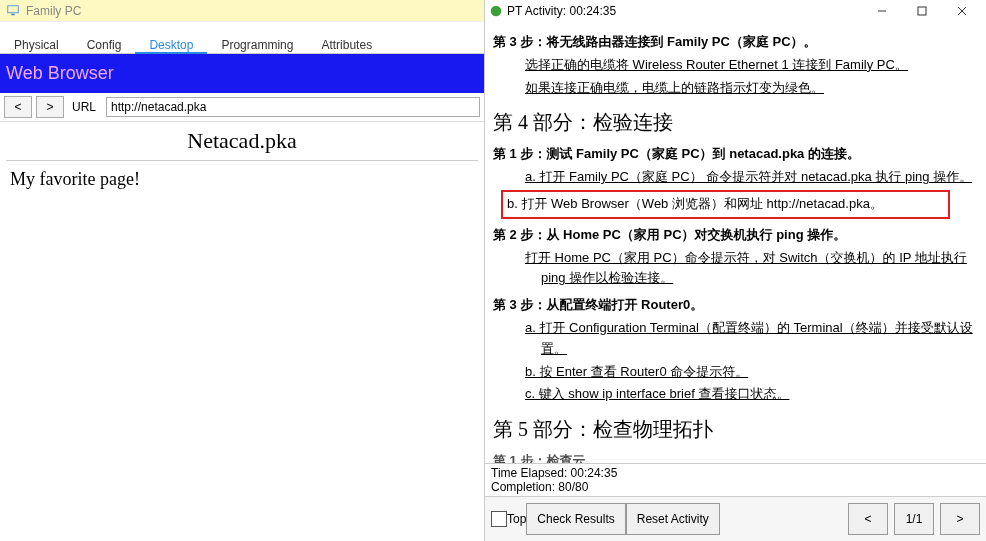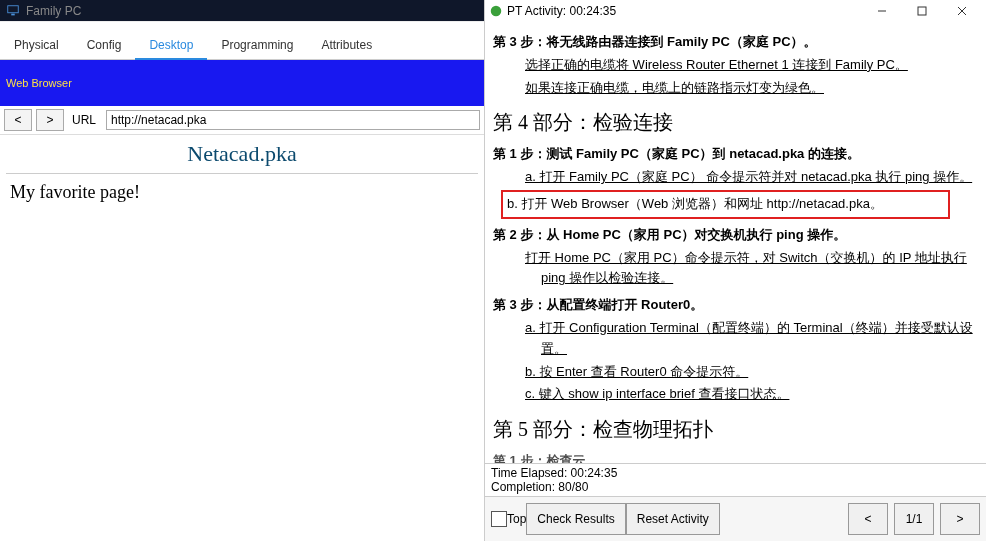--- a/index.html
+++ b/index.html
@@ -1,43 +1,43 @@
 <!DOCTYPE html>
 <html><head>
 <meta charset="utf-8">
 <style>
 * { box-sizing: border-box; margin: 0; padding: 0; }
 body { font-family: "Microsoft YaHei", Arial, sans-serif; font-size: 12px; width: 986px; height: 541px; overflow: hidden; background: #fff; display: flex; }
 .left-pane { width: 485px; height: 541px; border-right: 1px solid #ccc; display: flex; flex-direction: column; }
 .right-pane { flex: 1; height: 541px; display: flex; flex-direction: column; position: relative; }
 
 
-.titlebar { height: 22px; display: flex; align-items: center; padding: 0 6px; background: #0f172a; border-bottom: 1px solid #eee; color: #888; font-size: 12px; }
+.titlebar { height: 22px; display: flex; align-items: center; padding: 0 6px; background: #fef9c3; border-bottom: 1px solid #eee; color: #888; font-size: 12px; }
 .titlebar .icon { width: 14px; height: 14px; margin-right: 6px; }
 .right-titlebar { height: 22px; display: flex; align-items: center; padding: 0 4px; background: #fff; font-size: 12px; }
 .right-titlebar .title-group { display: flex; align-items: center; flex: 1; }
 .win-buttons { display: flex; margin-left: auto; }
 .win-btn { width: 40px; height: 22px; display: flex; align-items: center; justify-content: center; font-size: 13px; color: #333; cursor: default; }
 .win-btn svg { width: 10px; height: 10px; }
 
 
 .tabbar { display: flex; border-bottom: 1px solid #ccc; padding-top: 12px; }
-.tab { padding: 4px 14px 6px; font-size: 12px; color: #333; cursor: default; }
+.tab { padding: 4px 14px 0; font-size: 12px; color: #333; cursor: default; }
 .tab.active { color: #2a8adf; border-bottom: 2px solid #2a8adf; margin-bottom: -1px; }
 
 
-.wb-label { background: #1818f0; color: #fde047; font-size: 11px; padding: 17px 6px; }
+.wb-label { background: #1818f0; color: #f0abfc; font-size: 18px; padding: 9px 6px; }
 .toolbar { display: flex; align-items: center; padding: 3px 4px; gap: 4px; border-bottom: 1px solid #ddd; }
 .nav-btn { width: 28px; height: 22px; border: 1px solid #aaa; background: #f4f4f4; display: flex; align-items: center; justify-content: center; font-size: 12px; cursor: default; }
 .url-label { font-size: 12px; padding: 0 6px 0 4px; }
 .url-input { flex: 1; height: 20px; border: 1px solid #aaa; padding: 0 4px; font-size: 12px; font-family: inherit; }
 
 
 .page { flex: 1; background: #fff; }
-.page-title { font-family: "Times New Roman", serif; color: #0c4a6e; font-size: 22px; text-align: center; padding: 6px 0 4px; }
+.page-title { font-family: "Times New Roman", serif; color: #000000; font-size: 22px; text-align: center; padding: 6px 0 4px; }
 .page .hr1 { border: none; border-top: 1px solid #ccc; margin: 2px 6px 6px; }
 .page-body { font-family: "Times New Roman", serif; font-size: 18px; padding: 2px 10px; }
 
 
 .doc-scroll { flex: 1; overflow-y: auto; padding: 4px 12px 4px 8px; font-size: 13px; line-height: 1.6; }
 .doc-scroll::-webkit-scrollbar { width: 16px; }
 .doc-scroll::-webkit-scrollbar-track { background: #f0f0f0; }
 .doc-scroll::-webkit-scrollbar-thumb { background: #c0c0c0; }
 .step-title { font-weight: bold; margin-top: 6px; margin-bottom: 2px; }
 .part-title { font-family: SimSun, serif; font-size: 20px; margin: 8px 0 6px; }

